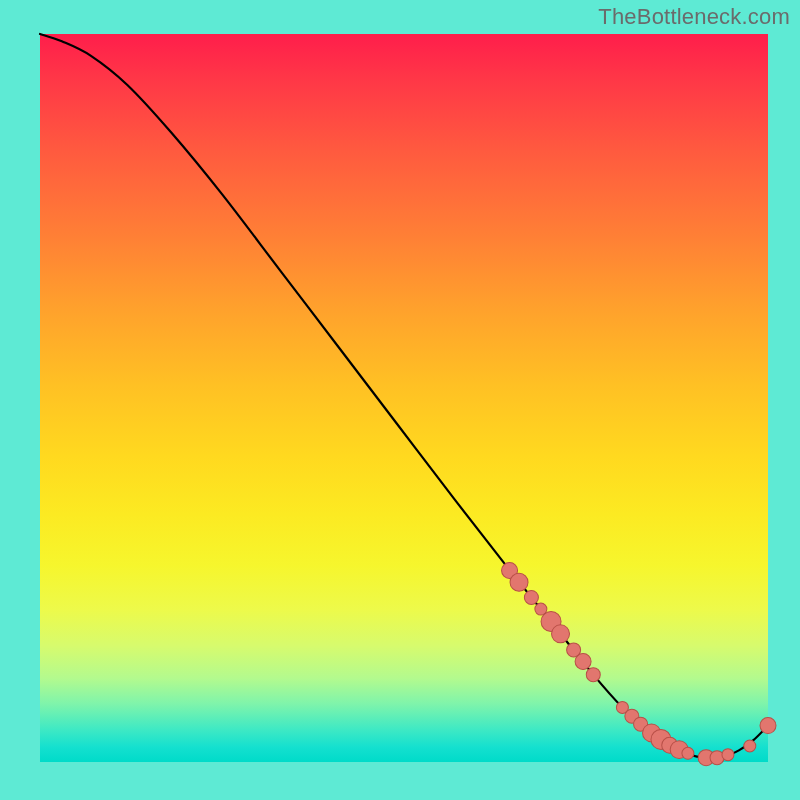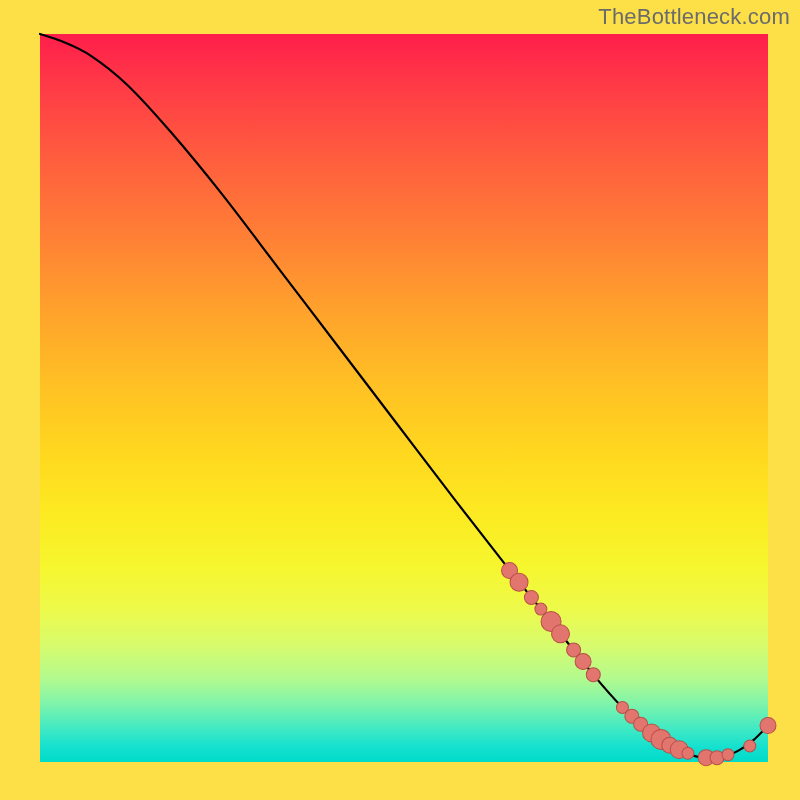--- a/index.html
+++ b/index.html
@@ -1,21 +1,21 @@
 <!DOCTYPE html>
 <html><head>
 <meta charset="utf-8">
 <style>
   * { margin: 0; padding: 0; box-sizing: border-box; }
   html, body { width: 800px; height: 800px; overflow: hidden; background: #000; }
   .stage {
     position: relative;
     width: 800px;
     height: 800px;
-    background: #fde047;
+    background: #5eead4;
   }
   .attribution {
     position: absolute;
     top: 4px;
     right: 10px;
     font-family: Arial, Helvetica, sans-serif;
     font-size: 22px;
     font-weight: 500;
     color: #6b6b6b;
     letter-spacing: 0.2px;

